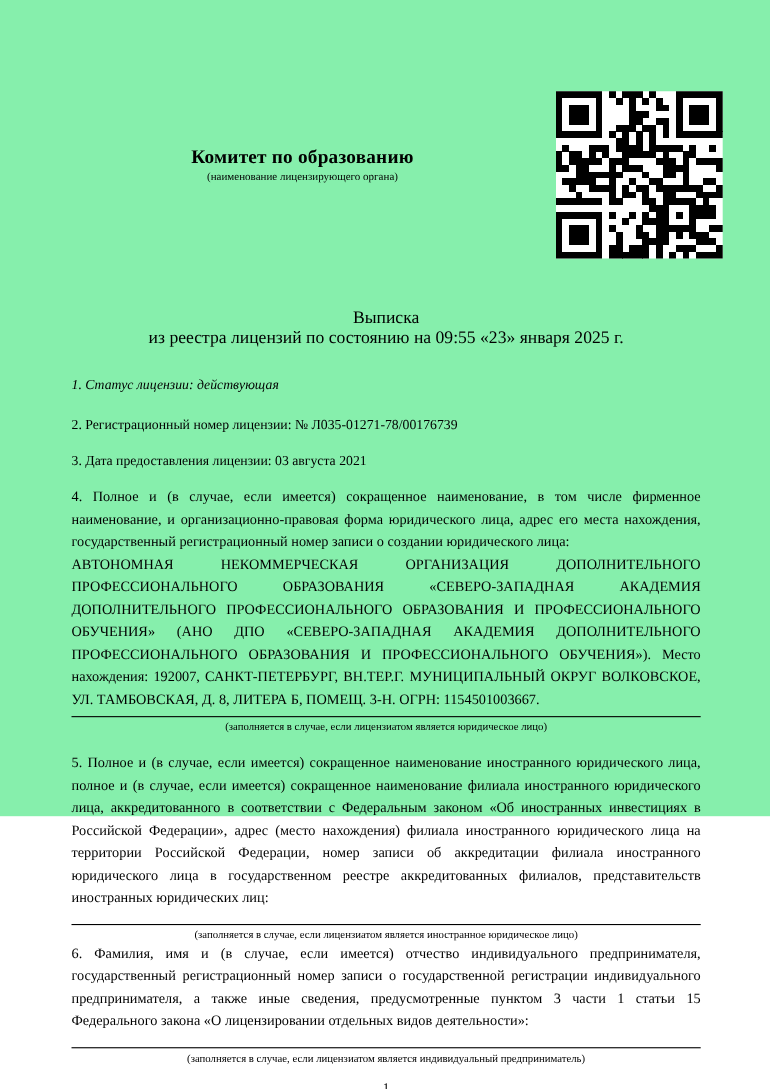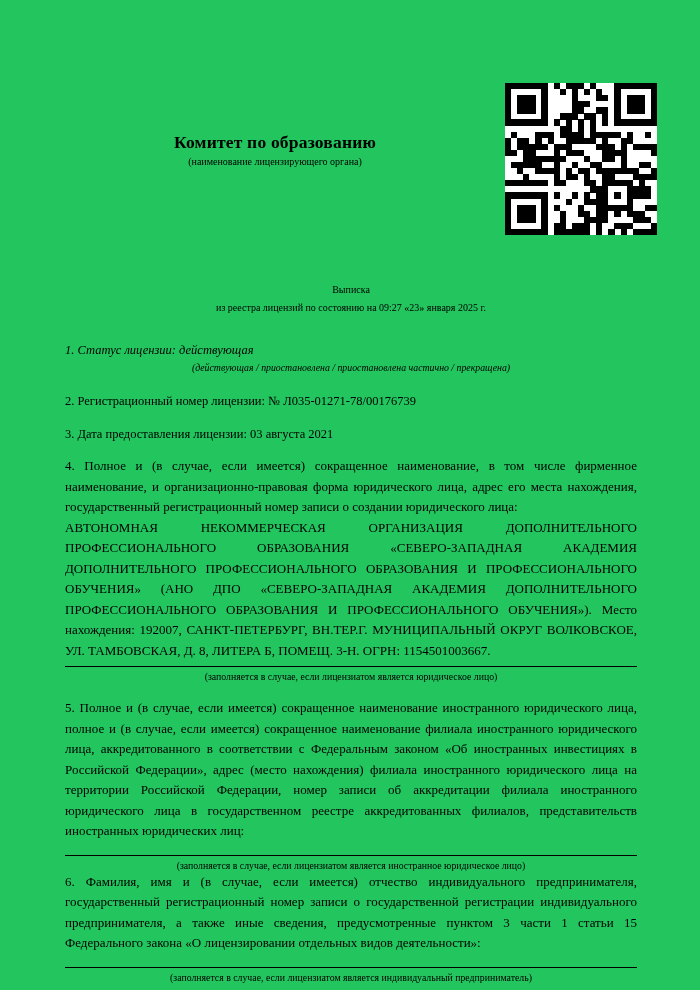--- a/index.html
+++ b/index.html
@@ -5,22 +5,22 @@
   * { margin: 0; padding: 0; box-sizing: border-box; }
   html, body { background: #ffffff; }
   body {
     width: 700px; height: 990px;
     font-family: "Liberation Serif", "DejaVu Serif", serif;
     color: #000;
     overflow: hidden;
   }
   .page {
     position: relative;
-    width: 700px; height: 990px;
-    background: #22c55e;
+    width: 700px; height: 742px;
+    background: #86efac;
     padding: 0 63px 0 65px;
   }
   .qr-box {
     position: absolute;
     top: 83px; left: 505px;
     width: 152px; height: 152px;
   }
   .qr-box svg { display: block; width: 152px; height: 152px; }
   .header-text {
     position: absolute;
@@ -35,21 +35,21 @@
     letter-spacing: 0.2px;
   }
   .org-subtitle {
     font-size: 10px;
     line-height: 14px;
     margin-top: 2px;
   }
   .doc-title {
     padding-top: 281px;
     text-align: center;
-    font-size: 10px;
+    font-size: 16px;
     line-height: 18px;
   }
   .item-line {
     font-size: 12.5px;
     line-height: 17px;
   }
   .caption {
     text-align: center;
     font-size: 9.8px;
     line-height: 13px;
@@ -422,26 +422,25 @@
         <rect x="19" y="24" width="1.02" height="1.02" fill="#000000"></rect>
         <rect x="21" y="24" width="1.02" height="1.02" fill="#000000"></rect>
         <rect x="22" y="24" width="1.02" height="1.02" fill="#000000"></rect>
         <rect x="23" y="24" width="1.02" height="1.02" fill="#000000"></rect>
         <rect x="24" y="24" width="1.02" height="1.02" fill="#000000"></rect>
       </svg>
   </div>
 
   <div class="doc-title">
     <div>Выписка</div>
-    <div>из реестра лицензий по состоянию на 09:27 «23» января 2025 г.</div>
+    <div>из реестра лицензий по состоянию на 09:55 «23» января 2025 г.</div>
   </div>
 
   <div class="item1">
     <div class="item-line">1. Статус лицензии: действующая</div>
-    <div class="caption">(действующая / приостановлена / приостановлена частично / прекращена)</div>
   </div>
 
   <div class="item2">
     <div class="item-line">2. Регистрационный номер лицензии: № Л035-01271-78/00176739</div>
   </div>
 
   <div class="item3">
     <div class="item-line">3. Дата предоставления лицензии: 03 августа 2021</div>
   </div>
 

